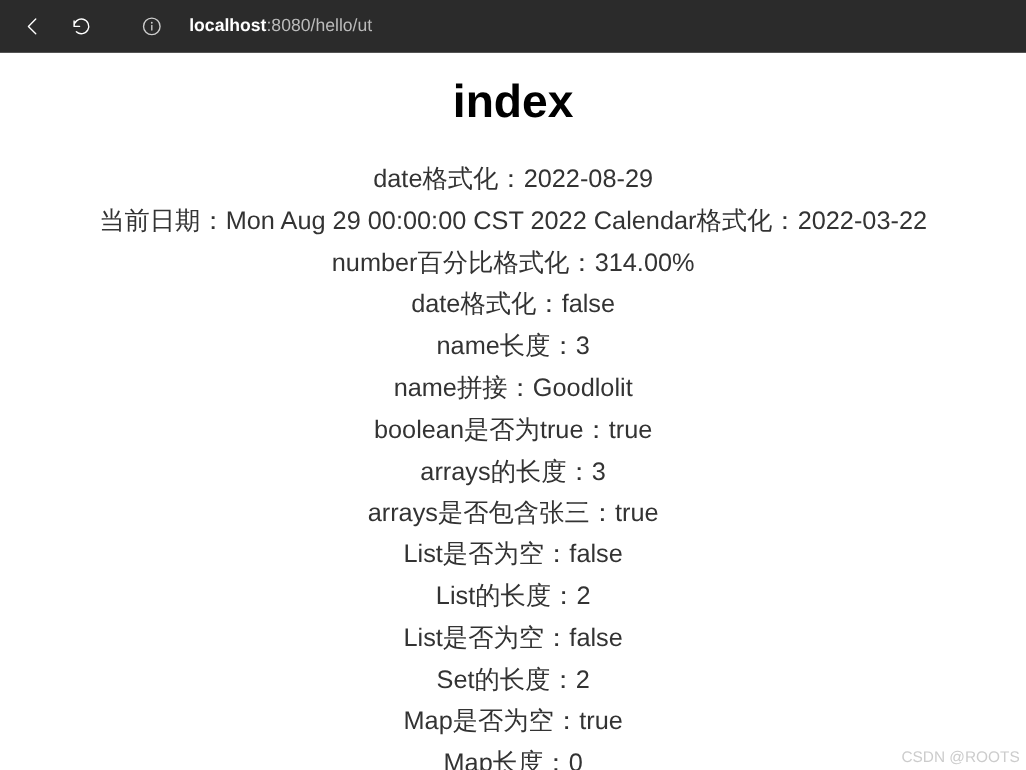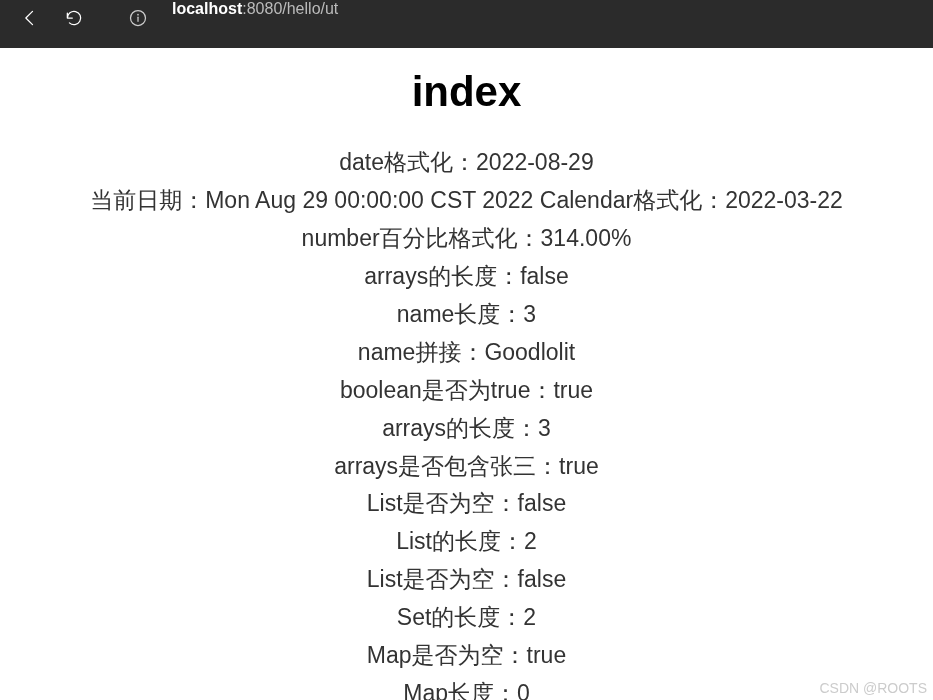--- a/index.html
+++ b/index.html
@@ -8,21 +8,21 @@
       box-sizing: border-box;
     }
     body {
       font-family: "Microsoft YaHei", Arial, sans-serif;
       background: #ffffff;
     }
     .browser-bar {
       background: #2b2b2b;
       height: 48px;
       display: flex;
-      align-items: flex-start;
+      align-items: center;
       padding: 0 12px;
       gap: 8px;
     }
     .bar-icon {
       width: 36px;
       height: 36px;
       display: flex;
       align-items: center;
       justify-content: center;
       color: #ffffff;
@@ -107,21 +107,21 @@
     <span class="url-host">localhost</span><span class="url-rest">:8080/hello/ut</span>
   </div>
 </div>
 
 <div class="page-content">
   <h1 class="page-heading">index</h1>
   <div>
     <div class="data-line">date格式化：2022-08-29</div>
     <div class="data-line">当前日期：Mon Aug 29 00:00:00 CST 2022 Calendar格式化：2022-03-22</div>
     <div class="data-line">number百分比格式化：314.00%</div>
-    <div class="data-line">arrays的长度：false</div>
+    <div class="data-line">date格式化：false</div>
     <div class="data-line">name长度：3</div>
     <div class="data-line">name拼接：Goodlolit</div>
     <div class="data-line">boolean是否为true：true</div>
     <div class="data-line">arrays的长度：3</div>
     <div class="data-line">arrays是否包含张三：true</div>
     <div class="data-line">List是否为空：false</div>
     <div class="data-line">List的长度：2</div>
     <div class="data-line">List是否为空：false</div>
     <div class="data-line">Set的长度：2</div>
     <div class="data-line">Map是否为空：true</div>

